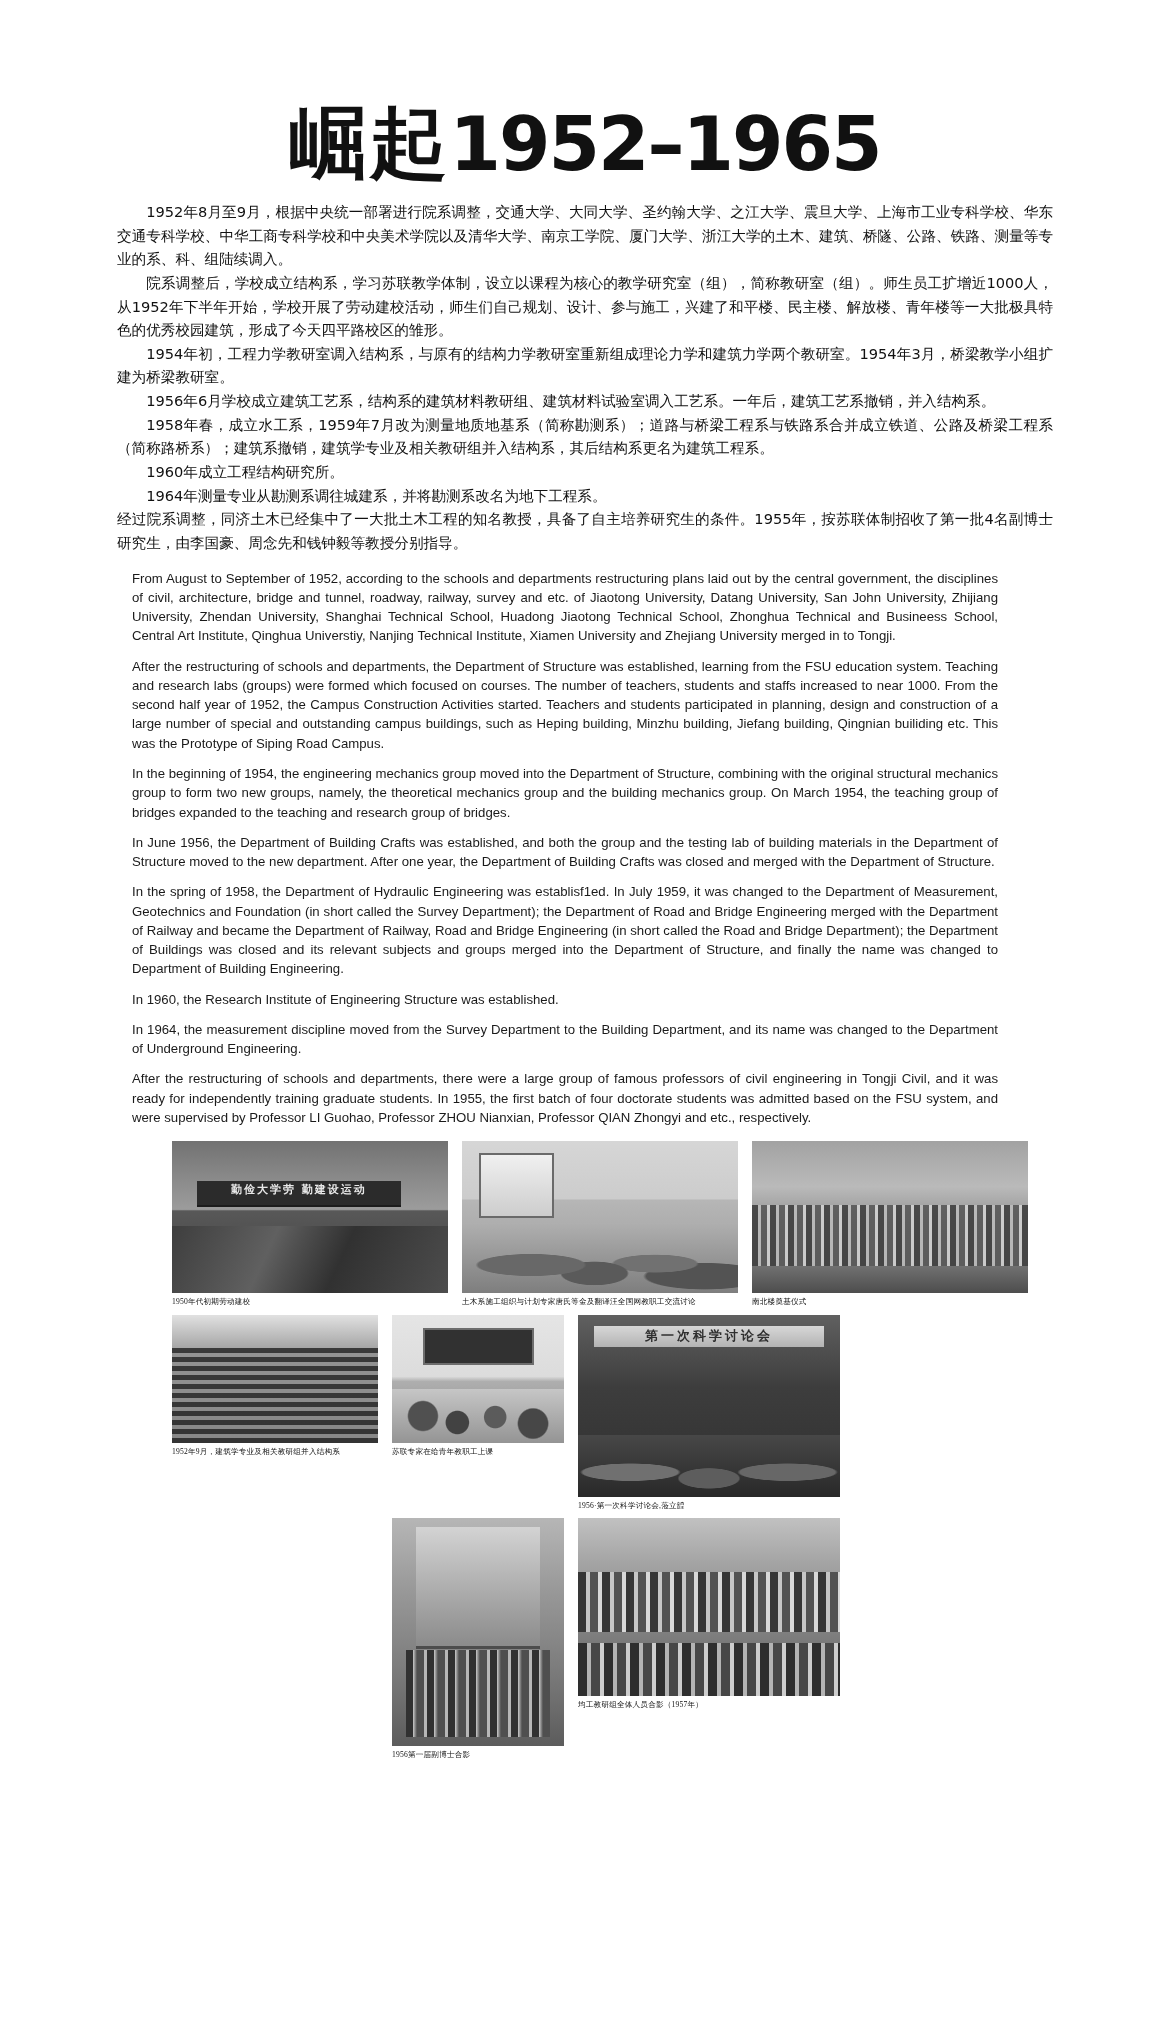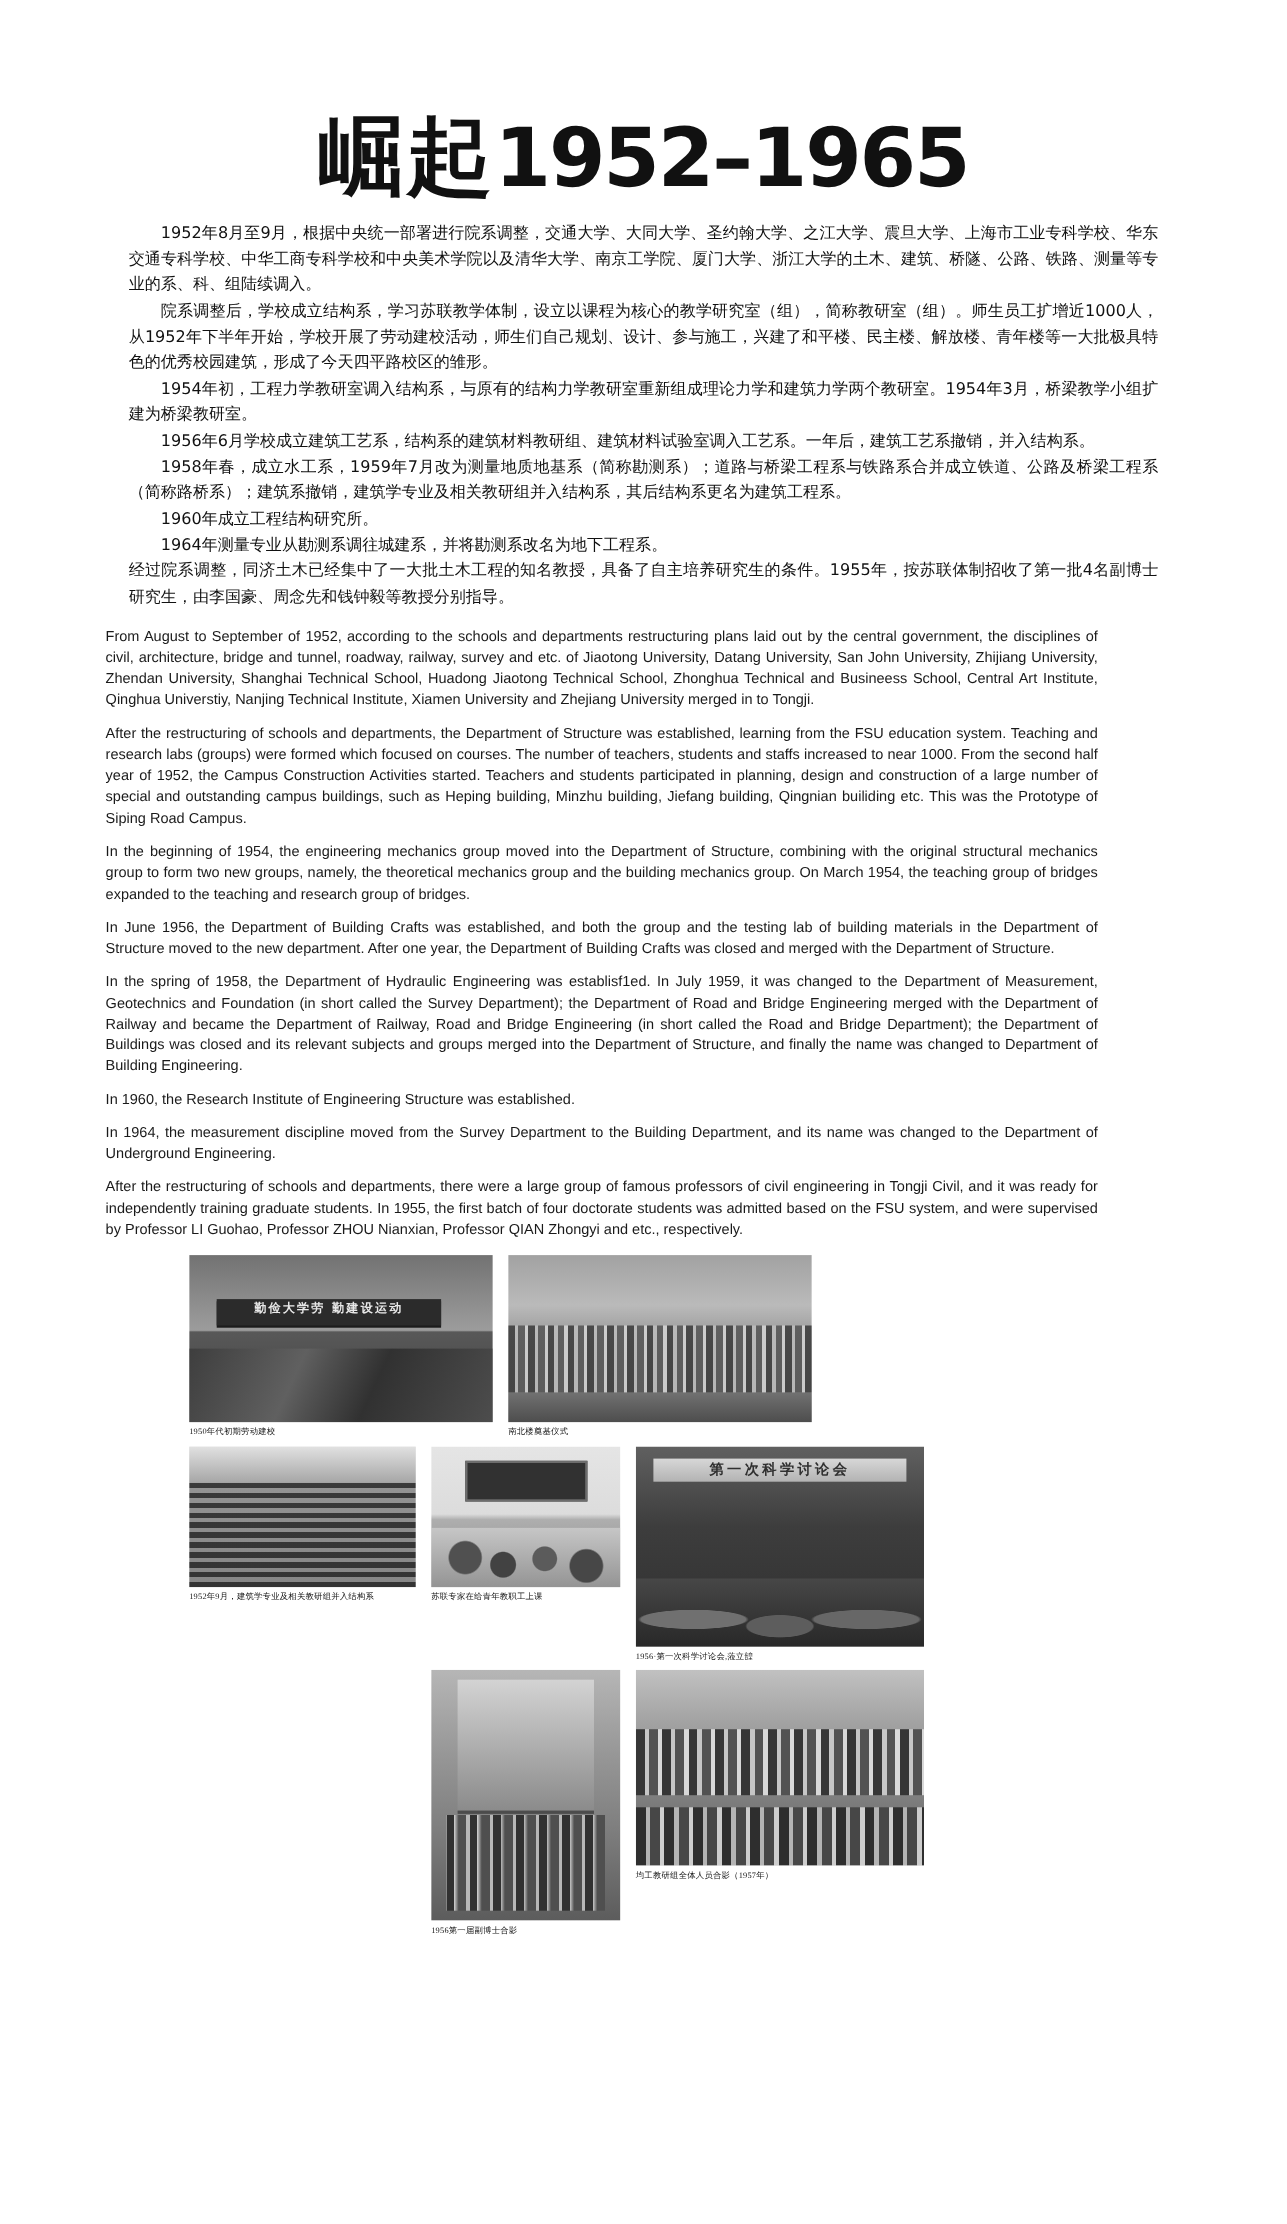--- a/index.html
+++ b/index.html
@@ -57,21 +57,21 @@
   }
   .cn-body p {
     margin: 0 0 0 0;
   }
   .cn-indent {
     text-indent: 2em;
   }
 
   
   .en-body {
-    margin: 14px 160px 0 84px;
+    margin: 14px 160px 0 120px;
     font-size: 13.2px;
     line-height: 1.46;
     color: #1a1a1a;
     text-align: justify;
   }
   .en-body p {
     margin: 0 0 11px 0;
   }
 
   
@@ -405,20 +405,26 @@
     <div class="prow">
       <div class="pcell">
         <div class="frame" style="width:276px;height:152px;">
           <div class="ph ph-banner">
             <div class="banner-text">勤俭大学劳 勤建设运动</div>
           </div>
         </div>
         <div class="caption">1950年代初期劳动建校</div>
       </div>
 
+      <div class="pcell">
+        <div class="frame" style="width:276px;height:152px;">
+          <div class="ph ph-room"></div>
+        </div>
+        <div class="caption">土木系施工组织与计划专家唐氏等金及翻译汪全国网教职工交流讨论</div>
+      </div>
 
       <div class="pcell">
         <div class="frame" style="width:276px;height:152px;">
           <div class="ph ph-group"></div>
         </div>
         <div class="caption">南北楼奠基仪式</div>
       </div>
     </div>
 
     <div class="prow">

